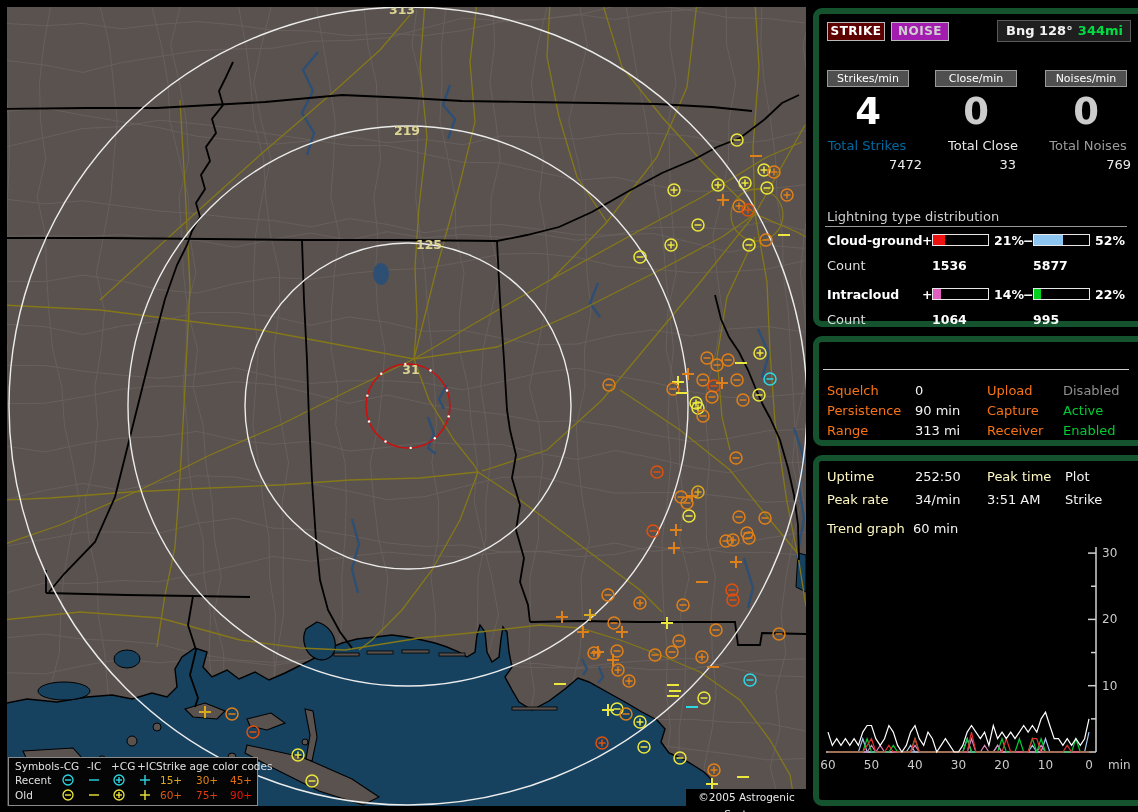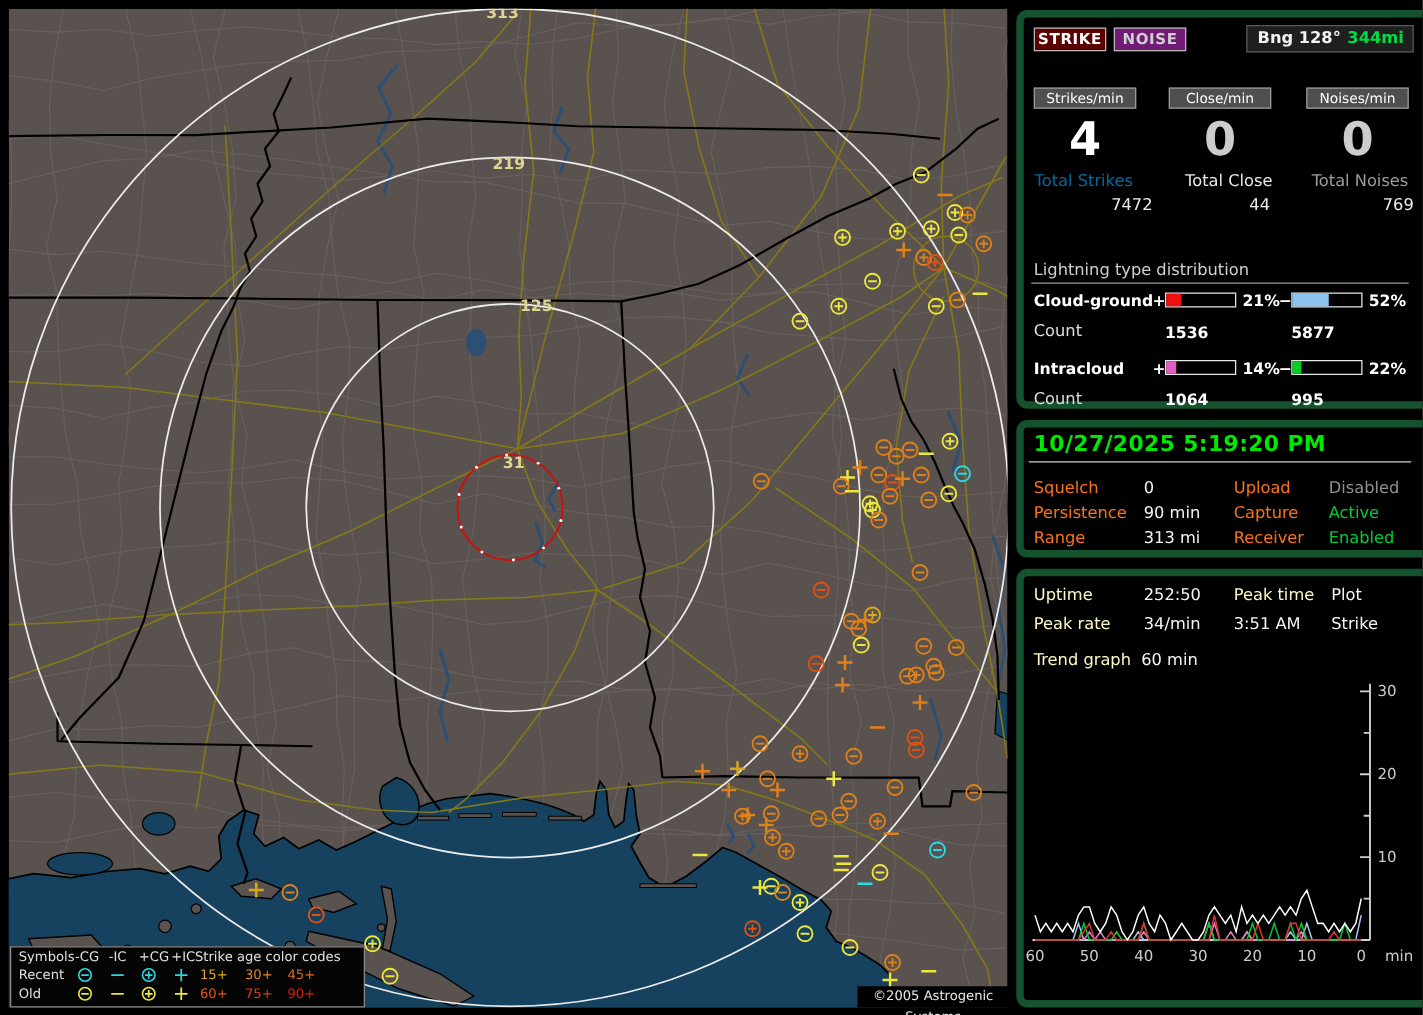--- a/index.html
+++ b/index.html
@@ -1,28 +1,28 @@
 <!DOCTYPE html>
 <html><head>
 <meta charset="utf-8">
 <style>
 *{box-sizing:border-box;margin:0;padding:0}
 body{width:1138px;height:812px;background:#000;font-family:"DejaVu Sans",sans-serif;position:relative;overflow:hidden}
 #map{position:absolute;left:7px;top:7px;width:799px;height:638px}
-#legend{position:absolute;left:8px;top:757px;width:284px;height:49px;background:#050505;border:1px solid #8a8a8a;font-size:10.5px;color:#e0e0e0}
+#legend{position:absolute;left:8px;top:757px;width:250px;height:49px;background:#050505;border:1px solid #8a8a8a;font-size:10.5px;color:#e0e0e0}
 #legend span{position:absolute;white-space:nowrap}
 #copyright{position:absolute;left:686px;top:789px;width:121px;height:17px;background:#000;color:#e8e8e8;font-size:10.5px;text-align:center;line-height:17px}
 .panel{position:absolute;left:813px;width:367px;background:#000;border:6px solid #14532d;border-radius:9px}
 #p1{top:8px;height:319px}
 #p2{top:336px;height:110px}
 #p3{top:455px;height:351px}
 .panel *{position:absolute;white-space:nowrap}
 .btn{height:19px;font-size:12px;font-weight:bold;text-align:center;line-height:17px;border:1px solid #b8b8b8}
 #strike-btn{left:8px;top:8px;width:58px;background:#5c0000;color:#fff;letter-spacing:.5px}
-#noise-btn{left:72px;top:8px;width:58px;background:#701a75;color:#cfcfcf;letter-spacing:.5px}
+#noise-btn{left:72px;top:8px;width:58px;background:#a21caf;color:#cfcfcf;letter-spacing:.5px}
 #bng{left:178px;top:6px;width:134px;height:22px;background:#1f1f1f;border:1px solid #5a5a5a;font-size:13px;font-weight:bold;line-height:20px}
 #bng .b1{left:8px;color:#f2f2f2;position:absolute}
 #bng .b2{right:7px;color:#00dd44;position:absolute}
 .chip{top:56px;width:82px;height:17px;background:#4f4f4f;border:1px solid #9a9a9a;color:#fff;font-size:11px;text-align:center;line-height:15px}
 .bignum{top:76px;width:100px;font-size:37px;font-weight:bold;text-align:center}
 .tlabel{top:124px;width:110px;font-size:13px;text-align:center}
 .tvalue{top:143px;width:93px;font-size:13px;text-align:right;color:#ececec}
 #dist-title{left:8px;top:195px;font-size:13px;color:#cfcfcf}
 #dist-hr{left:6px;top:212px;width:302px;border-bottom:1px solid #9a9a9a}
 .drow{font-size:12.5px;color:#fff;font-weight:bold}
@@ -456,21 +456,21 @@
   <div class="chip" style="left:8px">Strikes/min</div>
   <div class="chip" style="left:116px">Close/min</div>
   <div class="chip" style="left:226px">Noises/min</div>
   <div class="bignum" style="left:-1px;color:#fff">4</div>
   <div class="bignum" style="left:107px;color:#cccccc">0</div>
   <div class="bignum" style="left:217px;color:#cccccc">0</div>
   <div class="tlabel" style="left:-7px;color:#0369a1">Total Strikes</div>
   <div class="tlabel" style="left:109px;color:#e8e8e8">Total Close</div>
   <div class="tlabel" style="left:214px;color:#9c9c9c">Total Noises</div>
   <div class="tvalue" style="left:10px">7472</div>
-  <div class="tvalue" style="left:104px">44</div>
+  <div class="tvalue" style="left:104px">33</div>
   <div class="tvalue" style="left:219px">769</div>
   <div id="dist-title">Lightning type distribution</div>
   <div id="dist-hr"></div>
 
   <div class="drow" style="left:8px;top:219px">Cloud-ground</div>
   <div class="drow" style="left:103px;top:219px">+</div>
   <div class="bar" style="left:113px;top:220px">
       <div id="bar00" style="width: 21%; background: rgb(238, 16, 16);"></div>
     </div>
   <div class="drow" style="left:175px;top:219px">21%</div>
@@ -493,21 +493,20 @@
   <div class="bar" style="left:214px;top:274px">
       <div id="bar11" style="width: 13%; background: rgb(0, 208, 32);"></div>
     </div>
   <div class="drow" style="left:276px;top:273px">22%</div>
   <div class="dcount" style="left:8px;top:298px">Count</div>
   <div class="drow" style="left:113px;top:298px">1064</div>
   <div class="drow" style="left:214px;top:298px">995</div>
 </div>
 
 <div class="panel" id="p2">
-  <div class="date">10/27/2025 5:19:20 PM</div>
   <div id="date-hr"></div>
   <div class="lab" style="left:8px;top:41px">Squelch</div>
   <div class="val" style="left:96px;top:41px">0</div>
   <div class="lab" style="left:168px;top:41px">Upload</div>
   <div class="val dim" style="left:244px;top:41px">Disabled</div>
   <div class="lab" style="left:8px;top:61px">Persistence</div>
   <div class="val" style="left:96px;top:61px">90 min</div>
   <div class="lab" style="left:168px;top:61px">Capture</div>
   <div class="val grn" style="left:244px;top:61px">Active</div>
   <div class="lab" style="left:8px;top:81px">Range</div>

